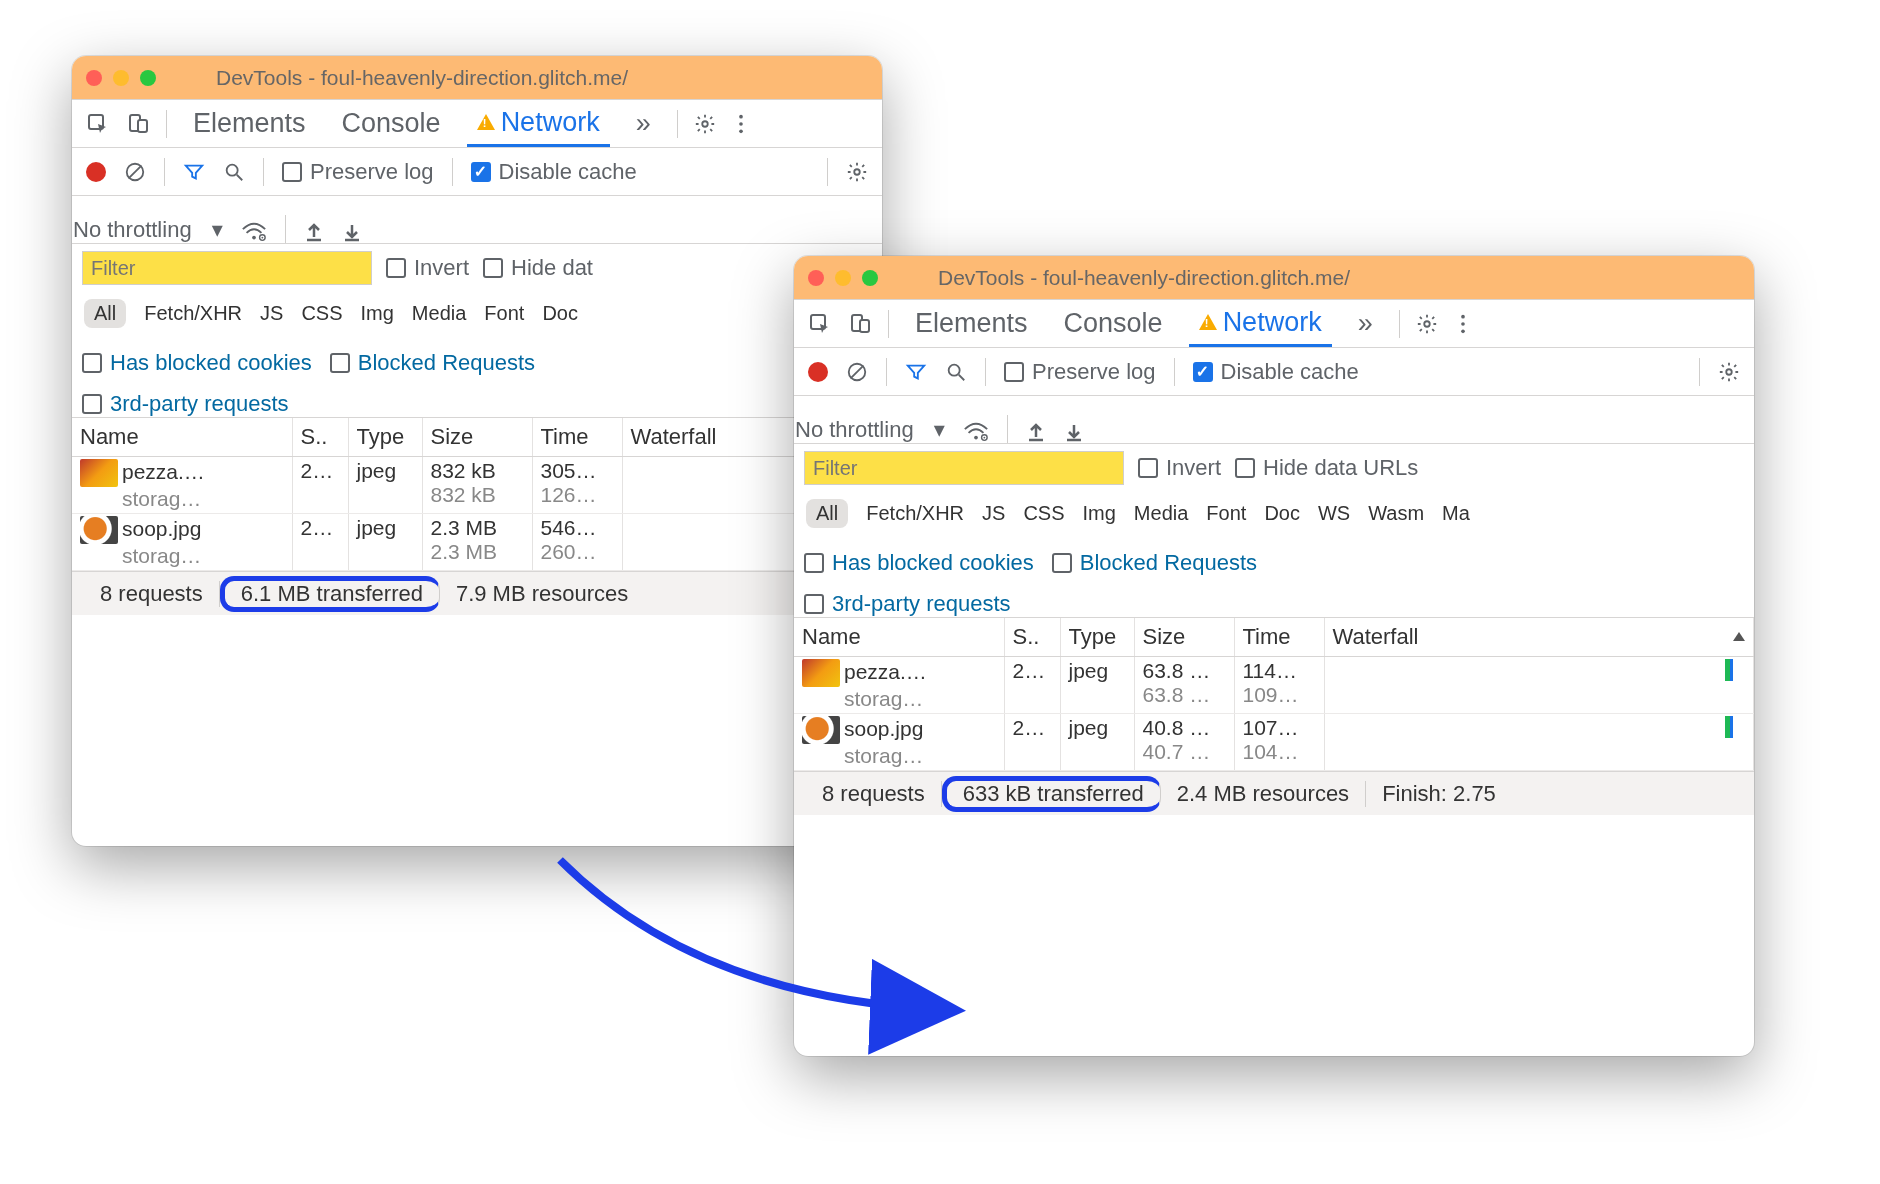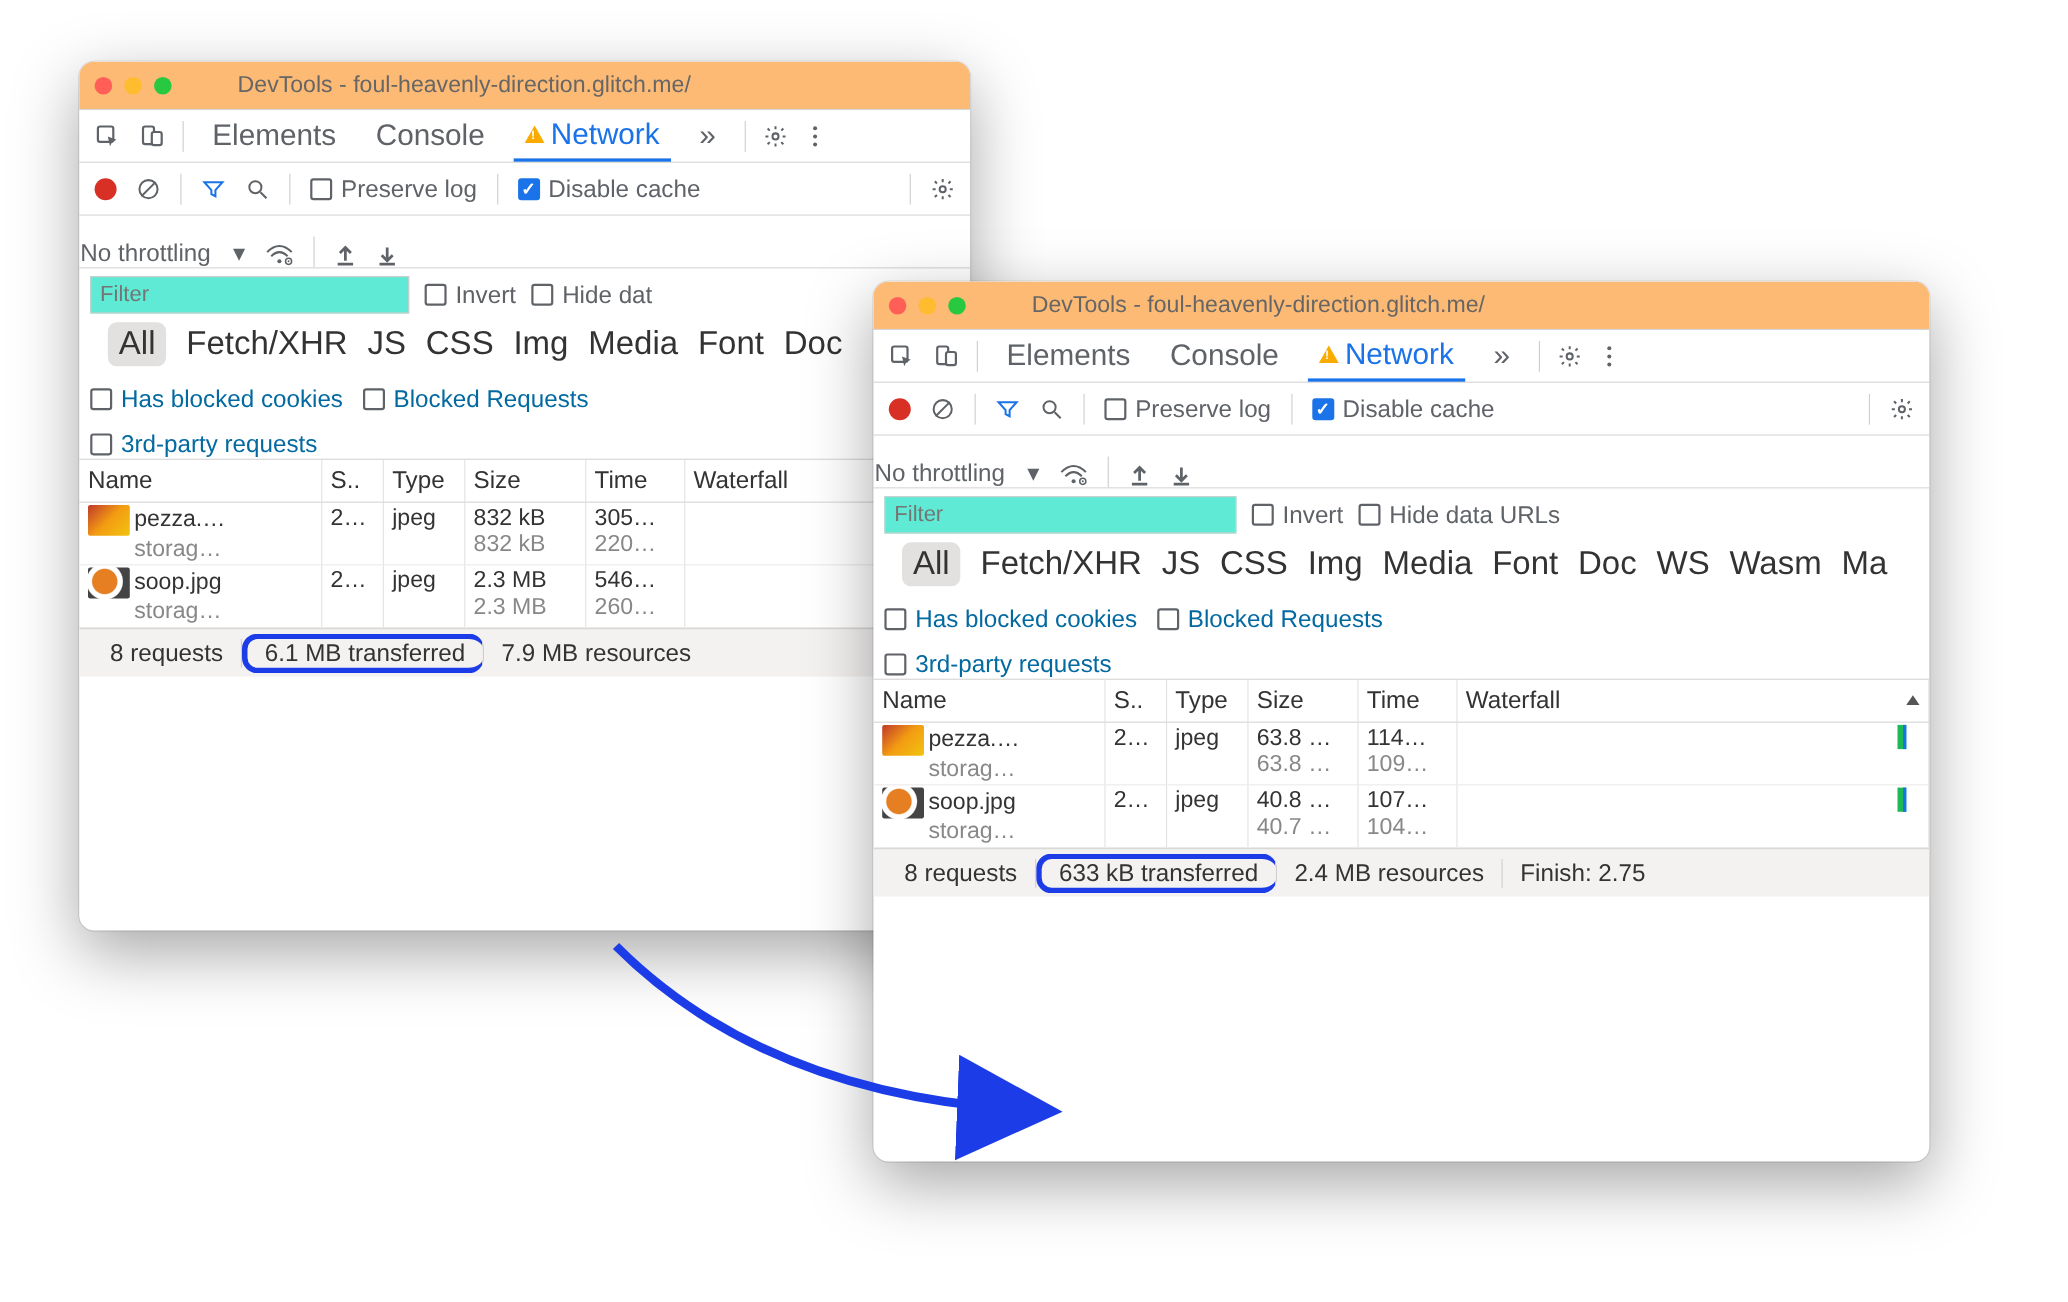--- a/index.html
+++ b/index.html
@@ -119,33 +119,33 @@
   height: 48px;
   padding: 0 10px;
   gap: 14px;
   color: #5f6368;
 }
 .filter-input {
   flex: 0 0 auto;
   width: 290px;
   height: 34px;
   border: 1px solid #d0cecc;
-  background: #5eead4;
+  background: #fde047;
   padding: 0 8px;
   font-size: 20px;
   color: #777;
 }
 .type-row {
   display: flex;
   align-items: center;
   height: 42px;
-  padding: 0 26px;
+  padding: 0 12px;
   gap: 18px;
   color: #333;
-  font-size: 30px;
+  font-size: 20px;
   overflow: hidden;
   white-space: nowrap;
 }
 .pill {
   background: #e3e1df;
   border-radius: 8px;
   padding: 3px 10px;
 }
 .ck-row {
   display: flex;
@@ -405,21 +405,21 @@
       <th>Time</th>
       <th>Waterfall</th>
     </tr>
       </thead>
     <tbody>
       <tr class="row">
         <td><span class="thumb pizza"></span><span>pezza.…</span><br><span class="sub" style="margin-left:42px;">storag…</span></td>
         <td>2…</td>
         <td>jpeg</td>
         <td><span>832 kB</span><br><span class="sub">832 kB</span></td>
-        <td><span>305…</span><br><span class="sub">220…</span></td>
+        <td><span>305…</span><br><span class="sub">126…</span></td>
         <td></td>
       </tr>
       <tr class="row">
         <td><span class="thumb soup"></span><span>soop.jpg</span><br><span class="sub" style="margin-left:42px;">storag…</span></td>
         <td>2…</td>
         <td>jpeg</td>
         <td><span>2.3 MB</span><br><span class="sub">2.3 MB</span></td>
         <td><span>546…</span><br><span class="sub">260…</span></td>
         <td></td>
       </tr>

